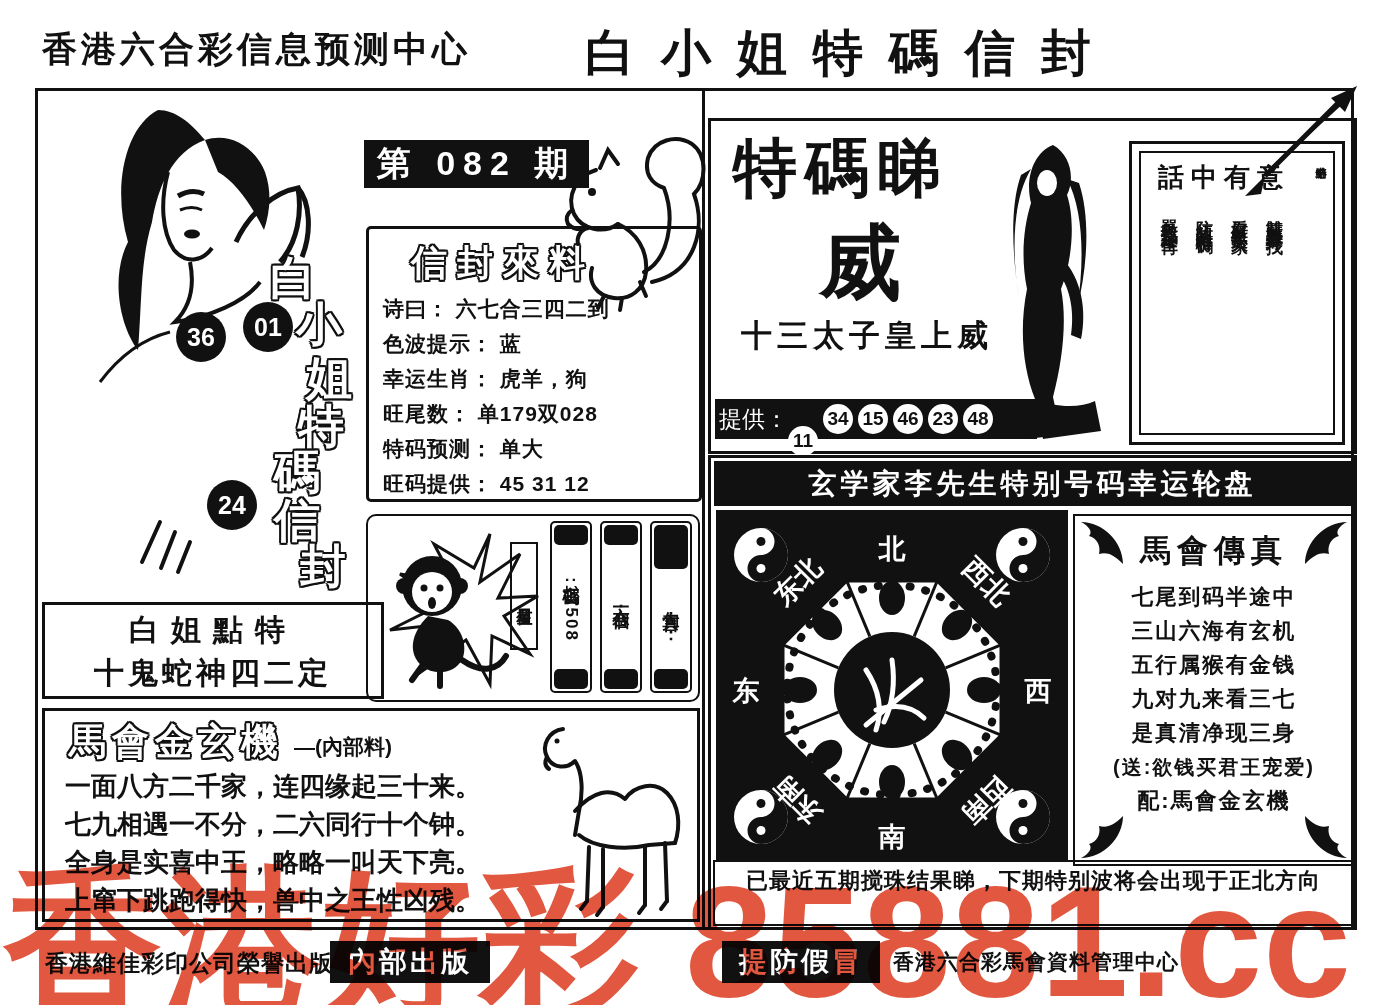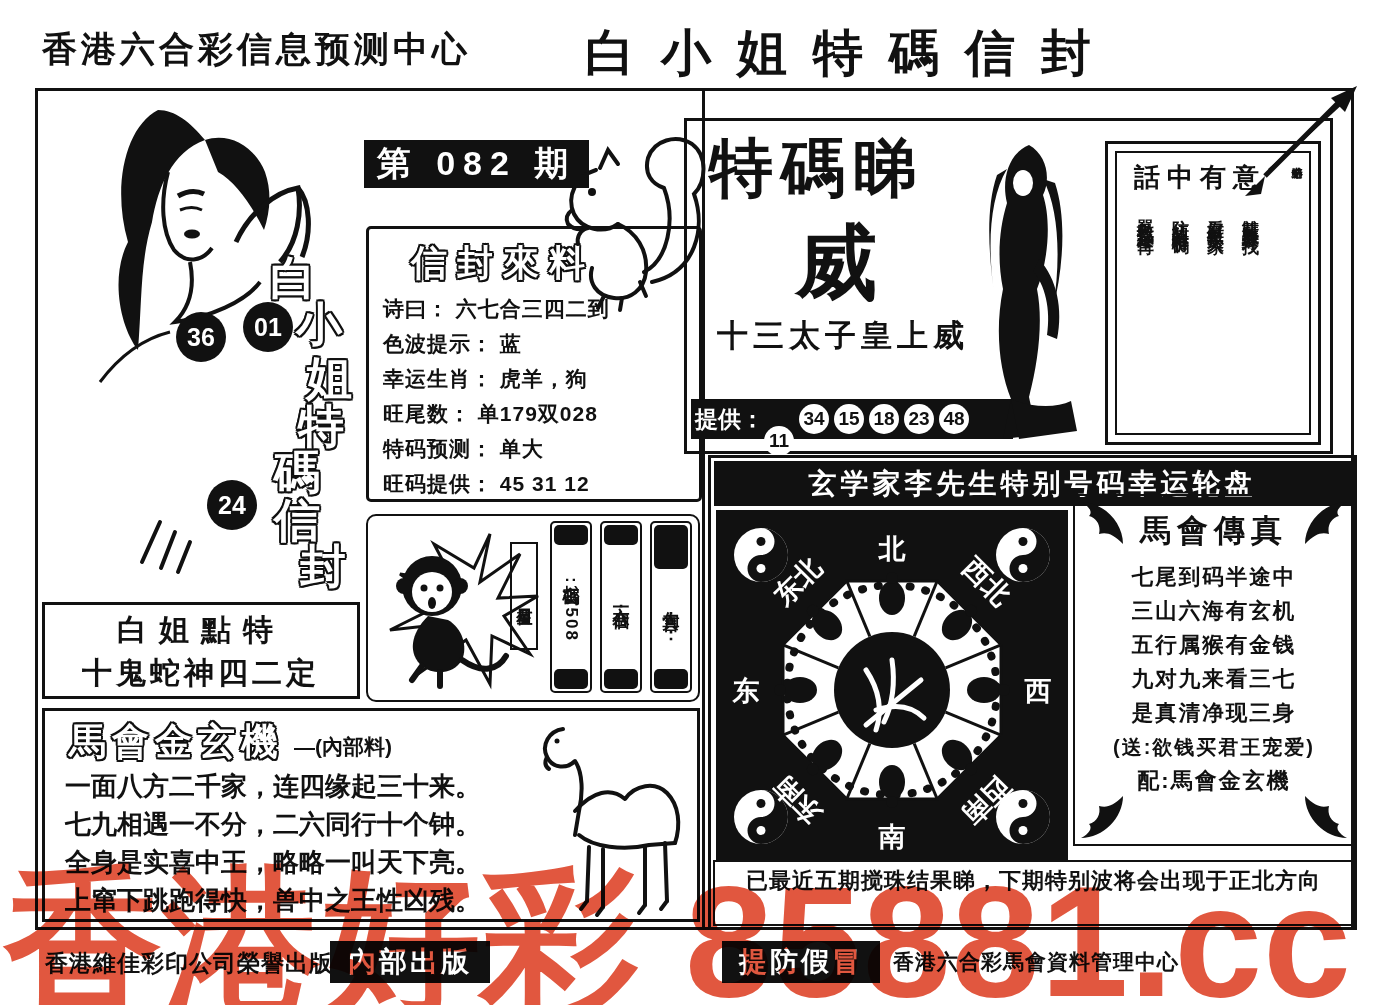--- a/index.html
+++ b/index.html
@@ -80,21 +80,21 @@
 <div class="abs frame" style="left:366px;top:226px;width:336px;height:276px;border-radius:5px;">
   <div class="b hollow" style="margin:10px 0 2px 42px;font-size:36px;letter-spacing:10px;">信封來料</div>
   <div class="b" style="margin:7px 0 0 14px;font-size:21px;letter-spacing:1px;">诗曰： 六七合三四二到</div>
   <div class="b" style="margin:7px 0 0 14px;font-size:21px;letter-spacing:1px;">色波提示： 蓝</div>
   <div class="b" style="margin:7px 0 0 14px;font-size:21px;letter-spacing:1px;">幸运生肖： 虎羊，狗</div>
   <div class="b" style="margin:7px 0 0 14px;font-size:21px;letter-spacing:1px;">旺尾数： 单179双028</div>
   <div class="b" style="margin:7px 0 0 14px;font-size:21px;letter-spacing:1px;">特码预测： 单大</div>
   <div class="b" style="margin:7px 0 0 14px;font-size:21px;letter-spacing:1px;">旺码提供： 45 31 12</div>
 </div>
 
-<div class="abs" style="left:42px;top:602px;width:318px;height:97px;border:3.5px solid #111;text-align:center;">
+<div class="abs" style="left:42px;top:602px;width:342px;height:97px;border:3.5px solid #111;text-align:center;">
   <div class="b" style="font-size:30px;letter-spacing:12px;margin-top:5px;">白姐點特</div>
   <div class="b" style="font-size:30px;letter-spacing:4px;margin-top:2px;">十鬼蛇神四二定</div>
 </div>
 
 <div class="abs" style="left:366px;top:514px;width:334px;height:188px;border:2.5px solid #111;border-radius:10px;">
   <svg class="abs" style="left:2px;top:8px;" width="170" height="170" viewBox="0 0 170 170">
     <polygon points="120,10 104,44 64,20 84,58 30,50 72,80 20,106 74,100 48,150 96,116 120,160 122,112 160,130 134,92 168,72 128,74 150,30 110,58" fill="#fff" stroke="#111" stroke-width="3"></polygon>
     <circle cx="62" cy="62" r="30" fill="#111"></circle>
     <circle cx="34" cy="62" r="8" fill="#111"></circle>
       <circle cx="90" cy="62" r="8" fill="#111"></circle>
@@ -141,30 +141,30 @@
     <path d="M30,14 C16,16 8,30 14,42 C20,54 34,54 42,46 C50,58 50,78 46,96 L42,120"></path>
     <path d="M14,42 q-4,8 2,12"></path>
     <path d="M42,96 C60,76 78,72 92,84 C102,70 122,66 134,78 C146,90 148,110 142,128"></path>
     <path d="M46,120 C60,132 90,136 116,130 L142,128"></path>
     <path d="M56,132 L54,186 M70,134 L70,192 M112,132 L112,190 M132,128 L134,186"></path>
     <path d="M54,186 l-6,8 M70,192 l-6,8 M112,190 l-6,8 M134,186 l-6,8"></path>
     <circle cx="24" cy="26" r="2.5" fill="#111" stroke="none"></circle>
   </svg>
 </div>
 
-<div class="abs frame" style="left:684px;top:118px;width:649px;height:336px;">
+<div class="abs frame" style="left:708px;top:118px;width:649px;height:336px;">
   <div class="abs b" style="left:22px;top:4px;font-size:64px;letter-spacing:8px;">特碼睇</div>
   <div class="abs b" style="left:108px;top:88px;font-size:82px;">威</div>
   <div class="abs b" style="left:30px;top:194px;font-size:31px;letter-spacing:5px;">十三太子皇上威</div>
   <div class="abs" style="left:4px;top:278px;width:322px;height:40px;background:#111;display:flex;align-items:center;padding:0 4px;">
-    <span style="color:#fff;font-weight:bold;font-size:23px;flex:none;">提供：</span>
+    <span style="color:#fff;font-weight:normal;font-size:23px;flex:none;">提供：</span>
     <span class="supcircle" style="margin-left:0;margin-top:43px;">11</span>
     <span class="supcircle">34</span>
     <span class="supcircle">15</span>
-    <span class="supcircle">18</span>
+    <span class="supcircle">46</span>
     <span class="supcircle">23</span>
     <span class="supcircle">48</span>
   </div>
 
   <svg class="abs" style="left:272px;top:18px;" width="150" height="312" viewBox="0 0 150 312">
     <path d="M70,6 C50,14 42,40 48,64 C40,90 38,120 44,150 C36,190 40,230 52,260 L44,300 L78,296 L70,258 C80,220 84,180 78,150 C90,120 92,80 84,56 C92,40 88,16 70,6 Z" fill="#111"></path>
     <path d="M48,30 C30,60 28,110 36,160 C30,120 26,70 38,36 Z" fill="#111"></path>
     <path d="M84,40 C100,70 102,120 94,170 C104,130 108,80 96,44 Z" fill="#111"></path>
     <path d="M80,120 C98,140 104,170 98,200 L88,196 C92,170 86,146 74,132 Z" fill="#111"></path>
     <ellipse cx="64" cy="44" rx="10" ry="13" fill="#fff"></ellipse>
@@ -266,21 +266,21 @@
       <text x="176" y="336">南</text>
       <text x="30" y="190">东</text>
       <text x="322" y="190">西</text>
       <text transform="translate(88,78) rotate(-45)">东北</text>
       <text transform="translate(264,78) rotate(45)">西北</text>
       <text transform="translate(88,284) rotate(-135)">东南</text>
       <text transform="translate(264,284) rotate(135)">西南</text>
     </g>
   </svg>
 
-  <div class="abs" style="left:362px;top:36px;width:282px;height:352px;border:2px solid #111;">
+  <div class="abs" style="left:362px;top:56px;width:282px;height:352px;border:2px solid #111;">
     <svg class="abs" style="left:2px;top:2px;" width="50" height="50" viewBox="0 0 50 50">
         <path d="M4,4 C26,4 46,24 46,46 C36,36 30,34 22,36 C24,28 20,20 12,18 C16,14 12,8 4,4 Z" fill="#111"></path>
       </svg>
     <svg class="abs" style="right:2px;top:2px;transform:scaleX(-1);" width="50" height="50" viewBox="0 0 50 50">
         <path d="M4,4 C26,4 46,24 46,46 C36,36 30,34 22,36 C24,28 20,20 12,18 C16,14 12,8 4,4 Z" fill="#111"></path>
       </svg>
     <svg class="abs" style="left:2px;bottom:2px;transform:scaleY(-1);" width="50" height="50" viewBox="0 0 50 50">
         <path d="M4,4 C26,4 46,24 46,46 C36,36 30,34 22,36 C24,28 20,20 12,18 C16,14 12,8 4,4 Z" fill="#111"></path>
       </svg>
     <svg class="abs" style="right:2px;bottom:2px;transform:scale(-1,-1);" width="50" height="50" viewBox="0 0 50 50">

